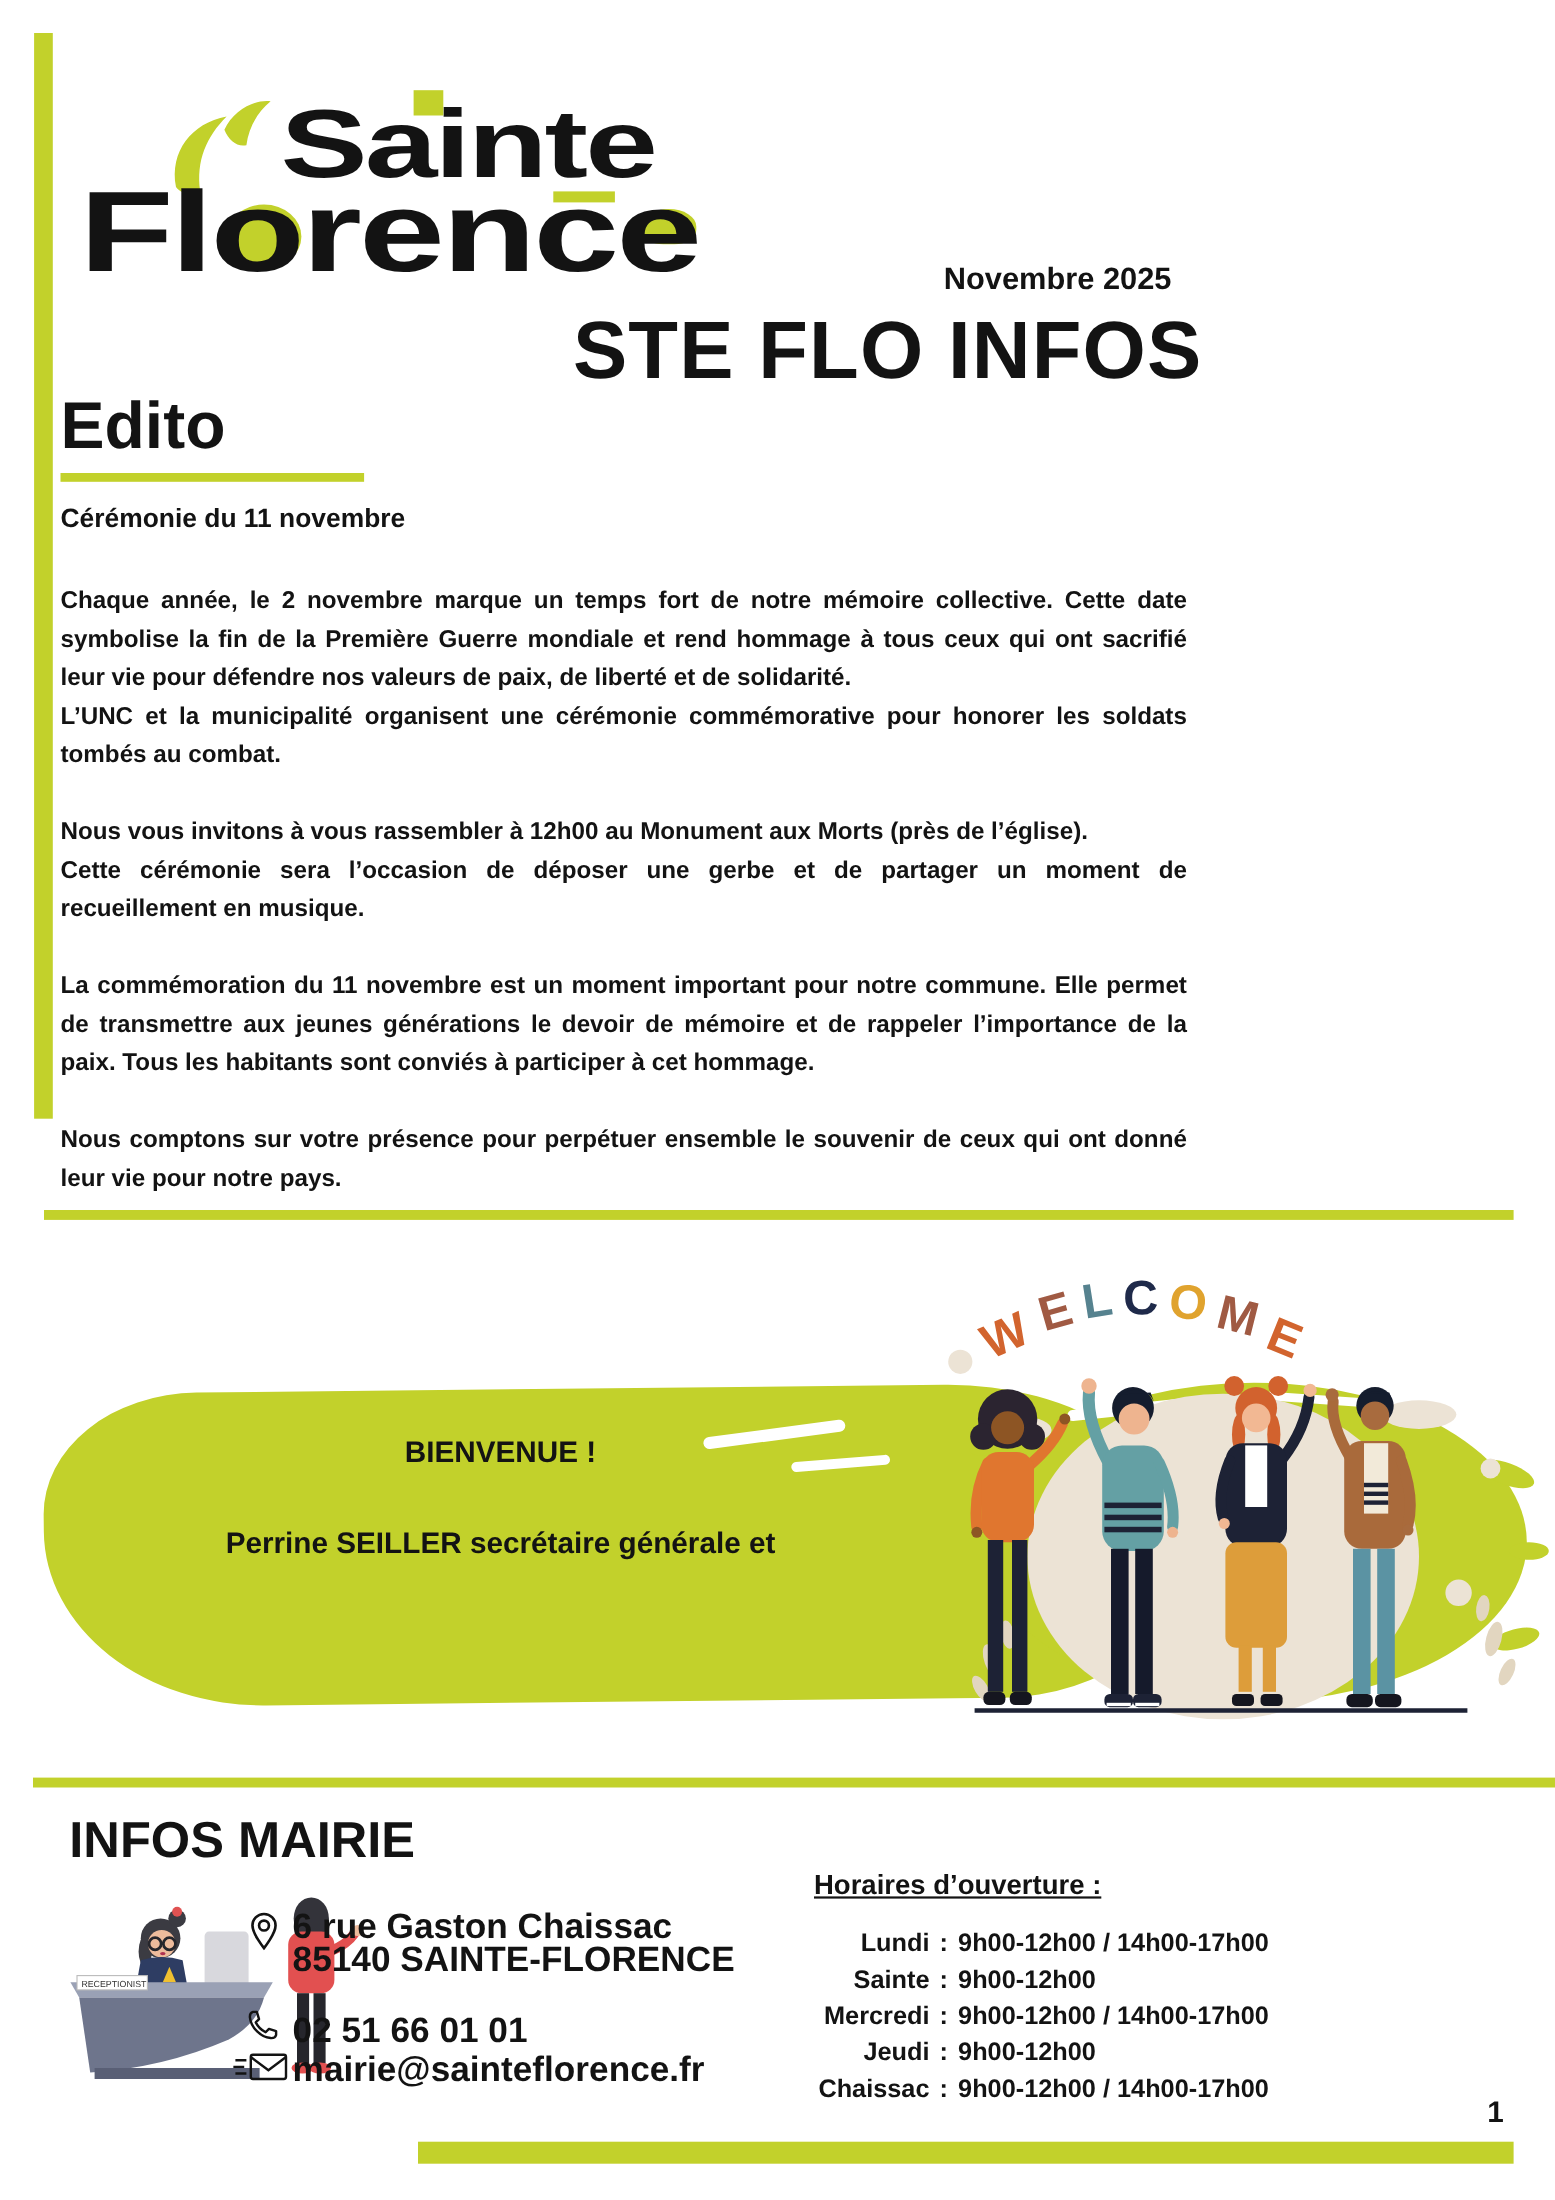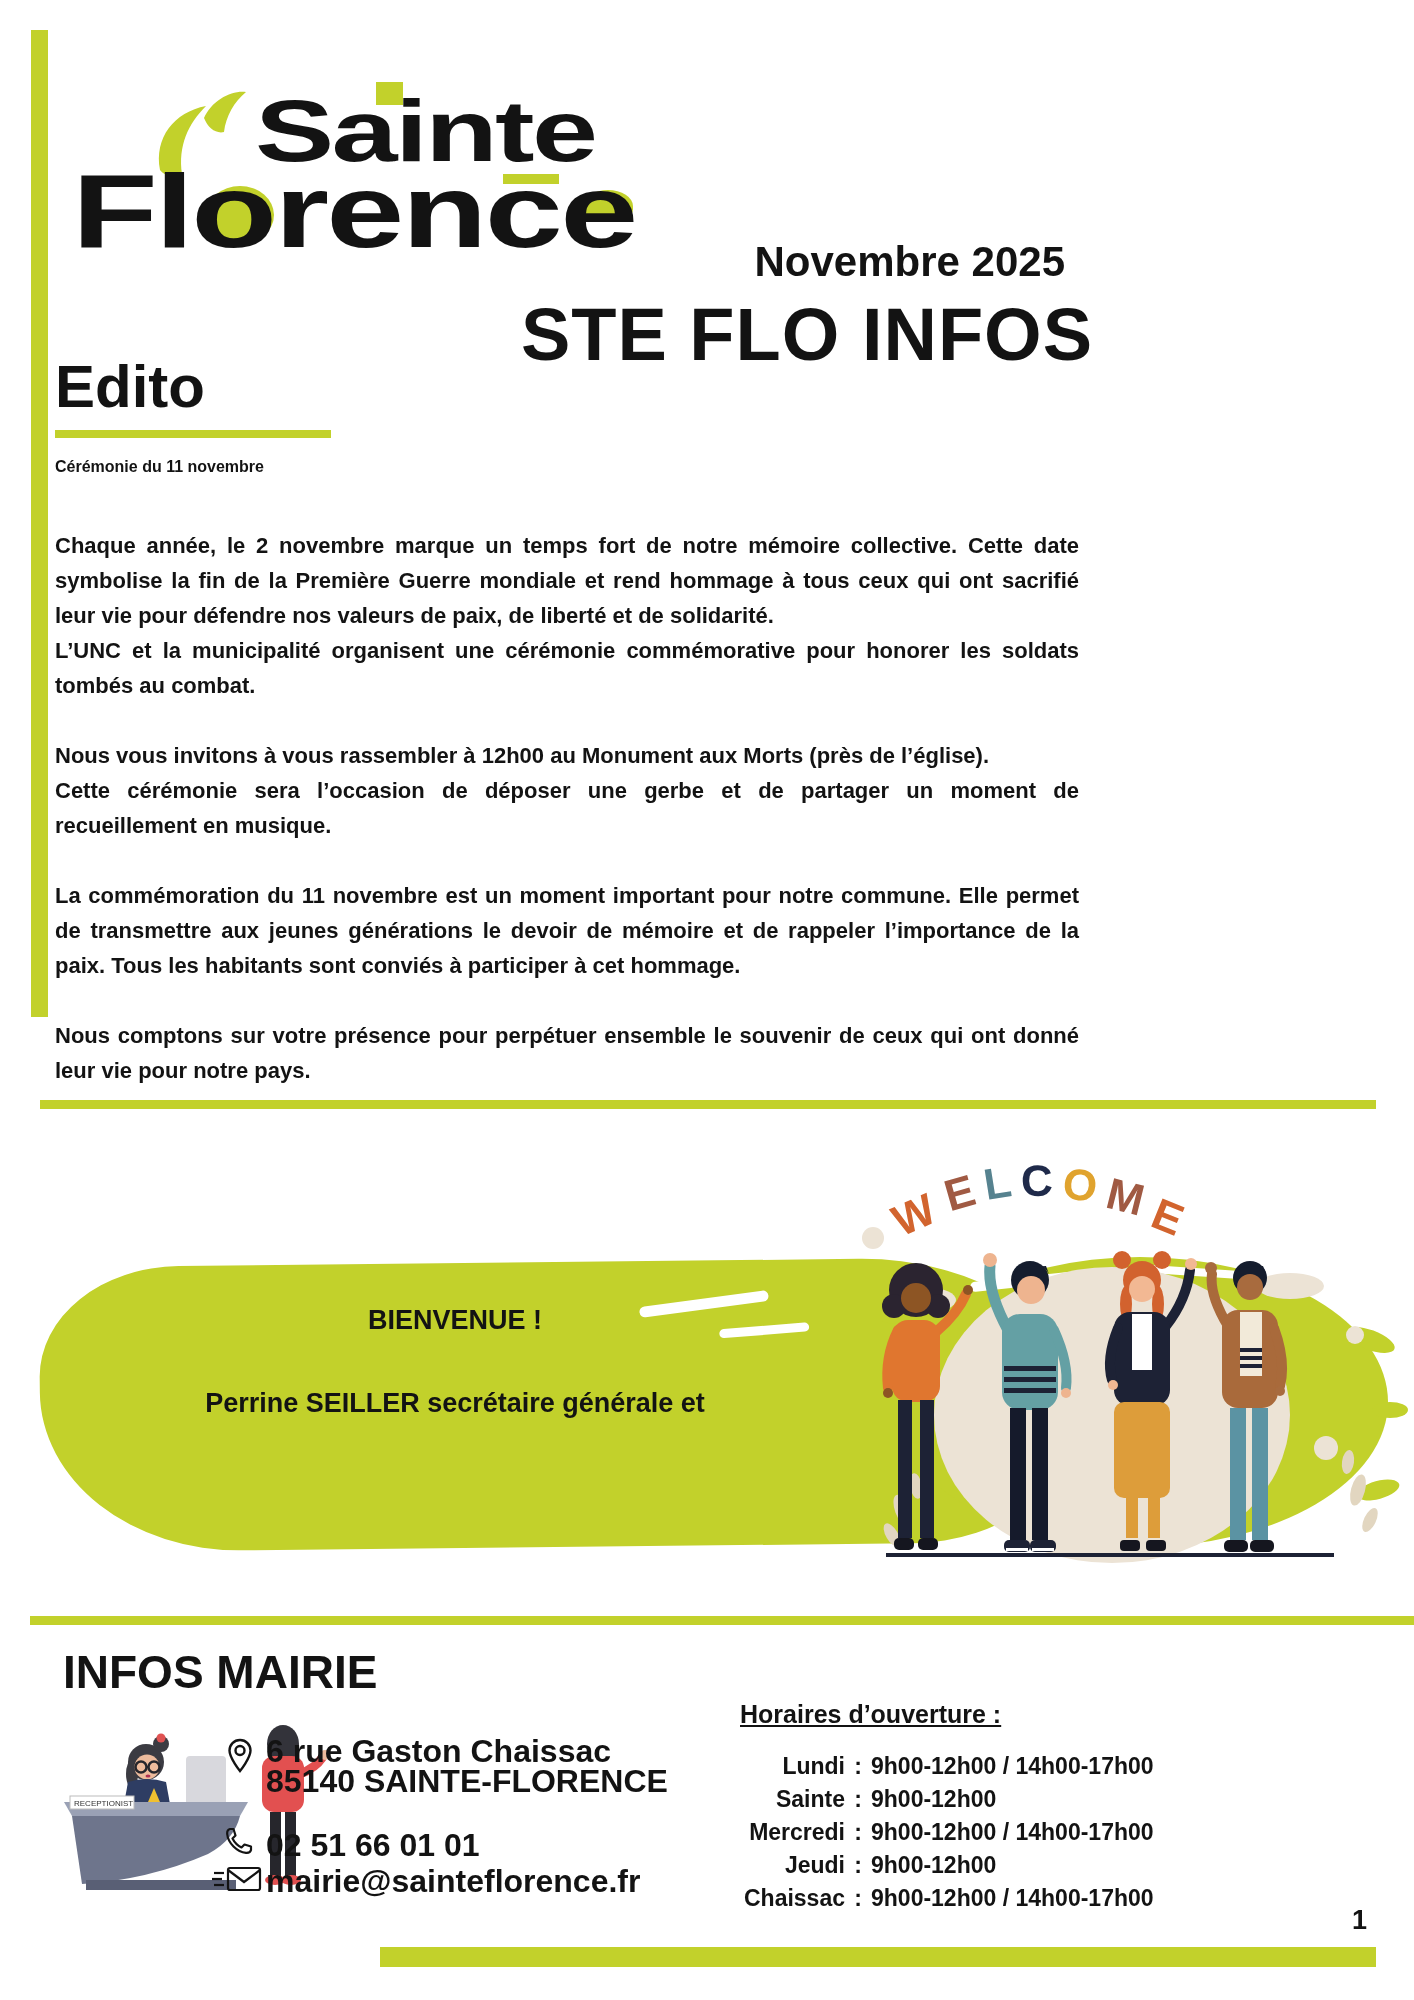--- a/index.html
+++ b/index.html
@@ -17,27 +17,27 @@
   .logo-word2{left:72px;top:152px;font-size:104px;font-weight:700;letter-spacing:-2px;
               transform:scaleX(1.35);transform-origin:left top;white-space:nowrap;z-index:2;}
   .logo-idot{left:376px;top:82px;width:27px;height:23px;background:#c2d12b;z-index:3;}
   .logo-underline{left:503px;top:174px;width:56px;height:10px;background:#c2d12b;z-index:3;}
   .logo-o-fill{left:206px;top:186px;width:68px;height:58px;background:#c2d12b;border-radius:50%;z-index:1;}
   .logo-e-fill{left:583px;top:190px;width:50px;height:32px;background:#c2d12b;border-radius:50% 50% 40% 40%;z-index:1;}
   .logo-swoosh{left:148px;top:88px;width:100px;height:100px;z-index:1;}
 
   
   .masthead{right:344px;top:238px;width:640px;text-align:right;}
-  .masthead-date{font-size:42px;font-weight:700;padding-right:28px;}
+  .masthead-date{font-size:28px;font-weight:700;padding-right:28px;}
   .masthead-title{font-size:74px;font-weight:700;letter-spacing:1px;margin-top:6px;white-space:nowrap;}
 
   
   .edito-heading{left:55px;top:352px;font-size:60px;font-weight:700;}
   .edito-underline{left:55px;top:430px;width:276px;height:8px;background:#c2d12b;}
-  .edito-subheading{left:55px;top:458px;font-size:16px;font-weight:700;}
+  .edito-subheading{left:55px;top:458px;font-size:24px;font-weight:700;}
   .edito-body{left:55px;top:528px;width:1024px;font-size:22px;font-weight:700;line-height:35px;}
   .pblock{margin:0 0 35px 0;}
   .pline{text-align:justify;}
 
   
   .divider-1{left:40px;top:1100px;width:1336px;height:9px;background:#c2d12b;}
   .divider-2{left:30px;top:1616px;width:1384px;height:9px;background:#c2d12b;}
 
   
   .green-blob{left:40px;top:1262px;width:1040px;height:285px;background:#c2d12b;

